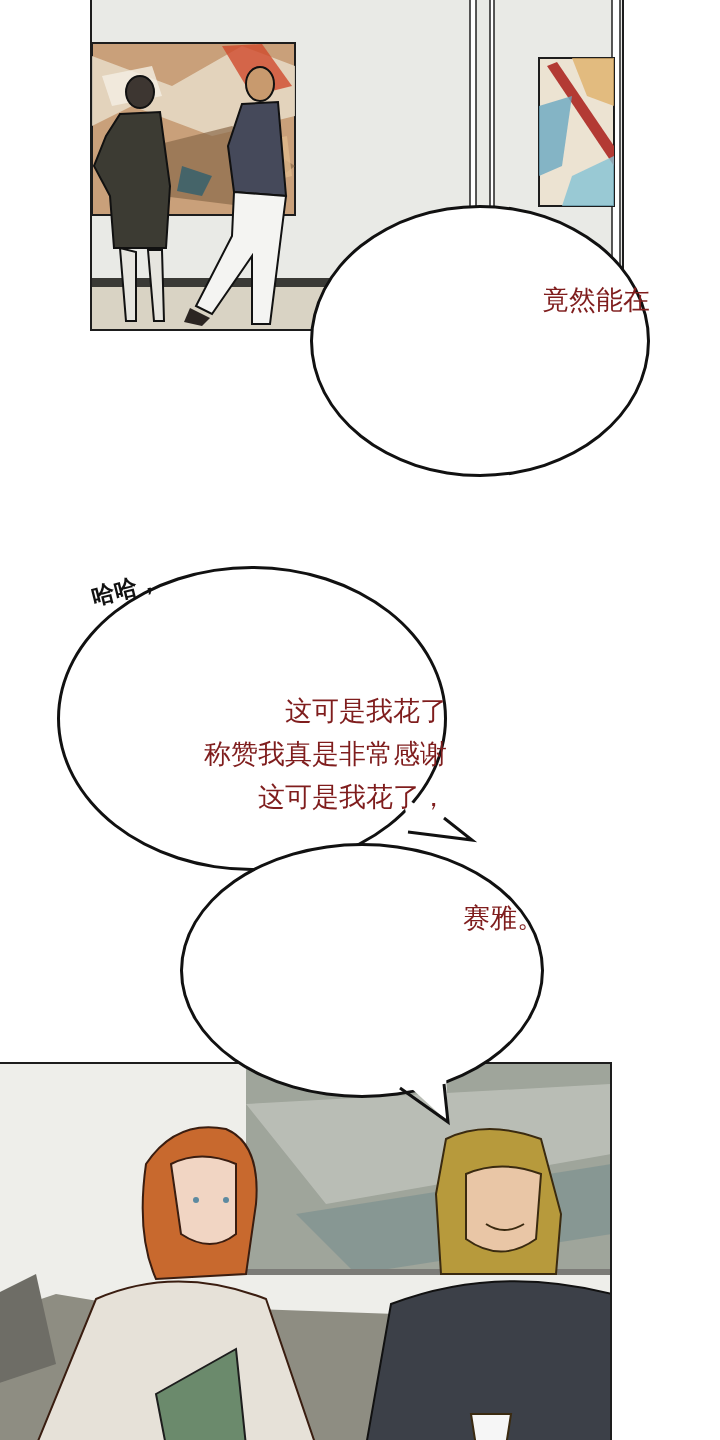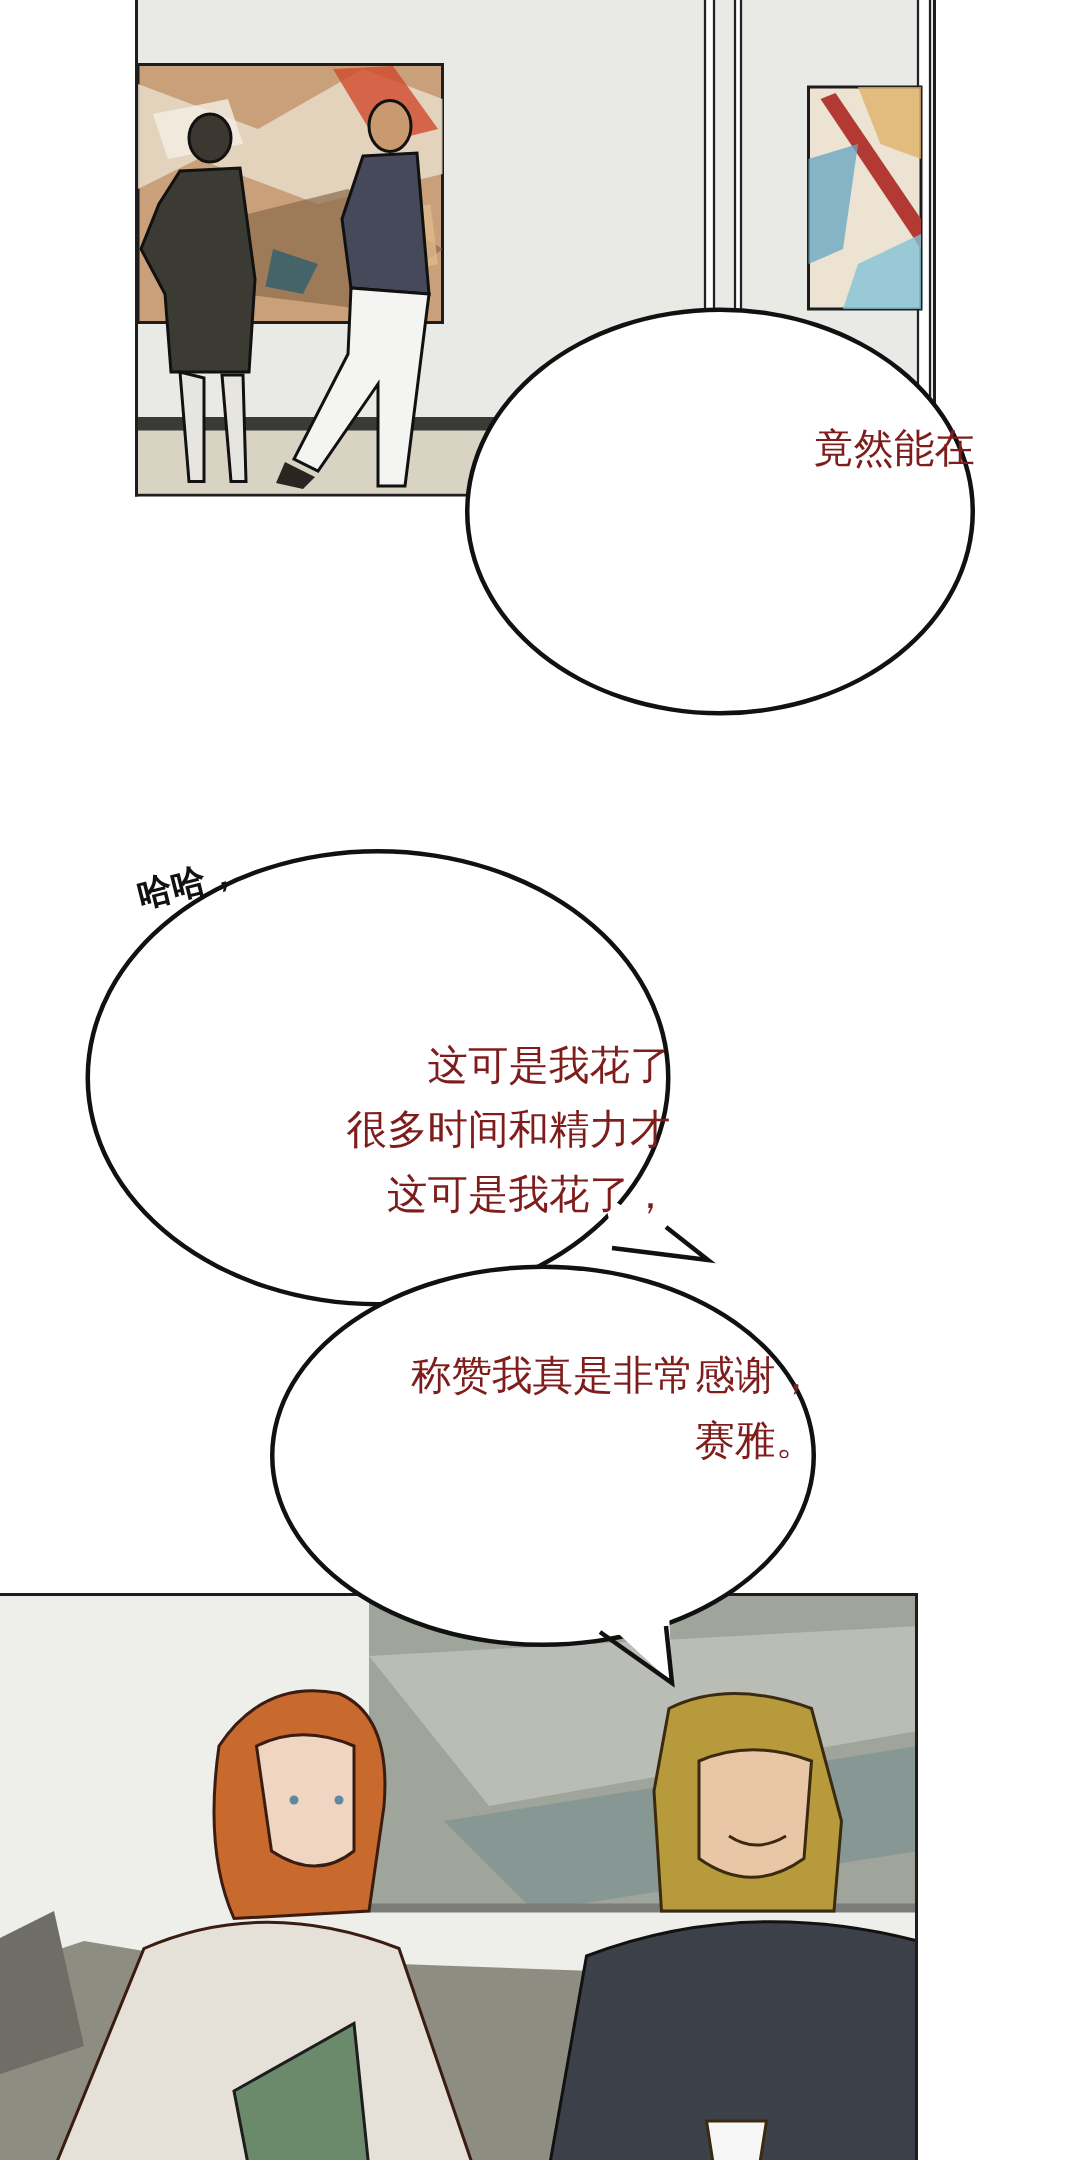--- a/index.html
+++ b/index.html
@@ -66,21 +66,21 @@
 </div>
 
 <div class="bubble" style="left:57px; top:566px; width:390px; height:305px;"></div>
 <svg class="tail" width="90" height="70" style="left:400px; top:790px;">
   <path d="M2 6 L72 50 L10 40 Z" fill="#fff"></path>
   <path d="M8 42 L72 50 L44 28" fill="none" stroke="#111" stroke-width="3"></path>
 </svg>
 <div class="abs" style="left:92px; top:582px; font-size:23px; font-weight:bold; color:#111; transform:rotate(-14deg); transform-origin:left center;">哈哈，</div>
 <div class="bubble-text" style="left:57px; top:649px; width:390px;margin-top:40px;">
   <span class="line">这可是我花了</span>
-  <span class="line">很多时间和精力才</span>
+  <span class="line">称赞我真是非常感谢</span>
   <span class="line">这可是我花了，</span>
 </div>
 
 <div class="panel" style="left:-4px; top:1062px; width:616px; height:382px; border:2px solid #1d1d1d; border-left:none; border-bottom:none; background:#eeeeea;">
   <svg width="616" height="382" viewBox="0 0 616 382">
 
     <rect x="250" y="0" width="366" height="210" fill="#9fa59b"></rect>
     <path d="M250 40 L616 20 L616 90 L330 140 Z" fill="#c5c8c0" opacity="0.7"></path>
     <path d="M300 150 L616 100 L616 170 L360 210 Z" fill="#6f8a8c" opacity="0.5"></path>
     <rect x="250" y="205" width="366" height="6" fill="#7c7c78"></rect>
@@ -106,15 +106,14 @@
     </g>
   </svg>
 </div>
 
 <div class="bubble" style="left:180px; top:843px; width:364px; height:255px;"></div>
 <svg class="tail" width="80" height="70" style="left:390px; top:1070px;">
   <path d="M8 6 L58 52 L56 4 Z" fill="#fff"></path>
   <path d="M10 18 L58 52 L54 14" fill="none" stroke="#111" stroke-width="3"></path>
 </svg>
 <div class="bubble-text" style="left:180px; top:896px; width:364px;">
-  <span class="line">称赞我真是非常感谢，</span>
   <span class="line">赛雅。</span>
 </div>
 
 </body></html>

